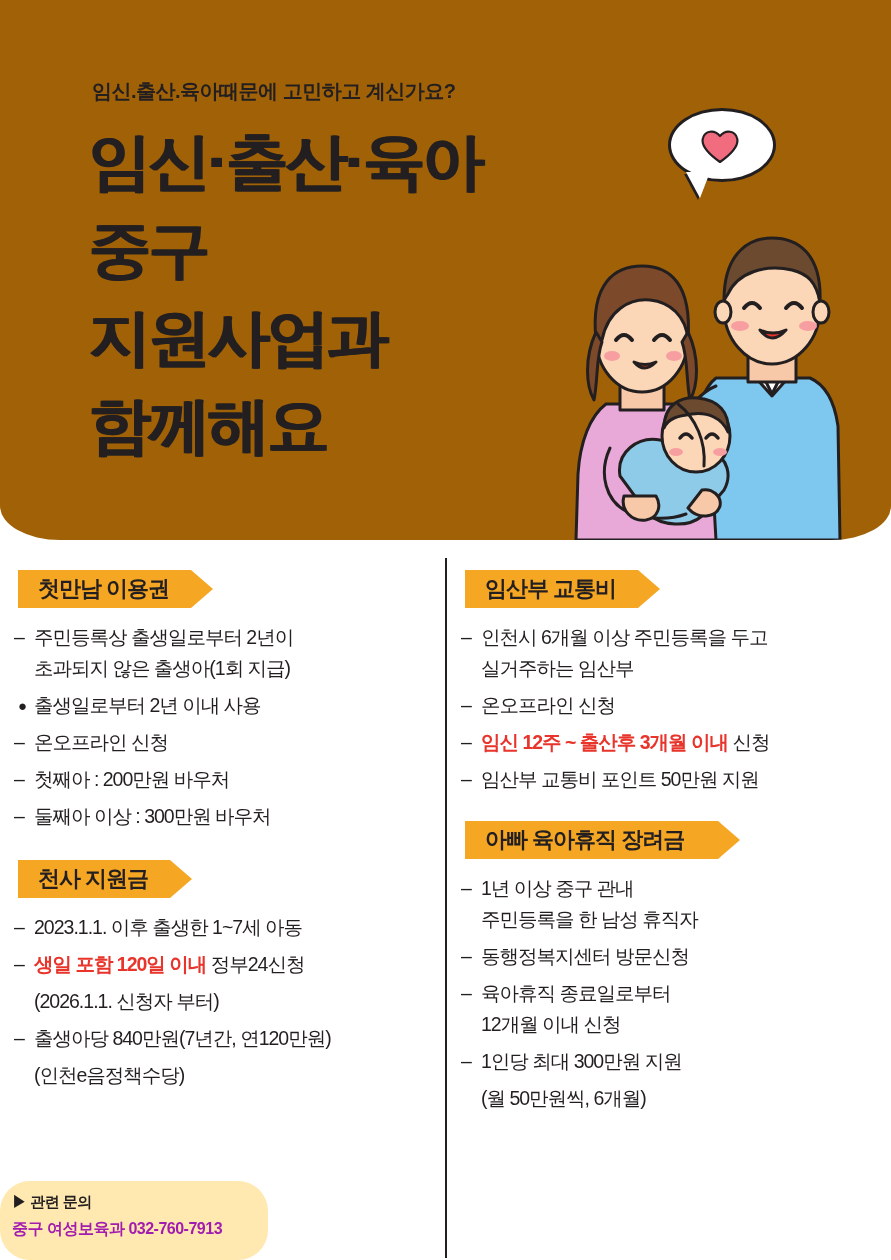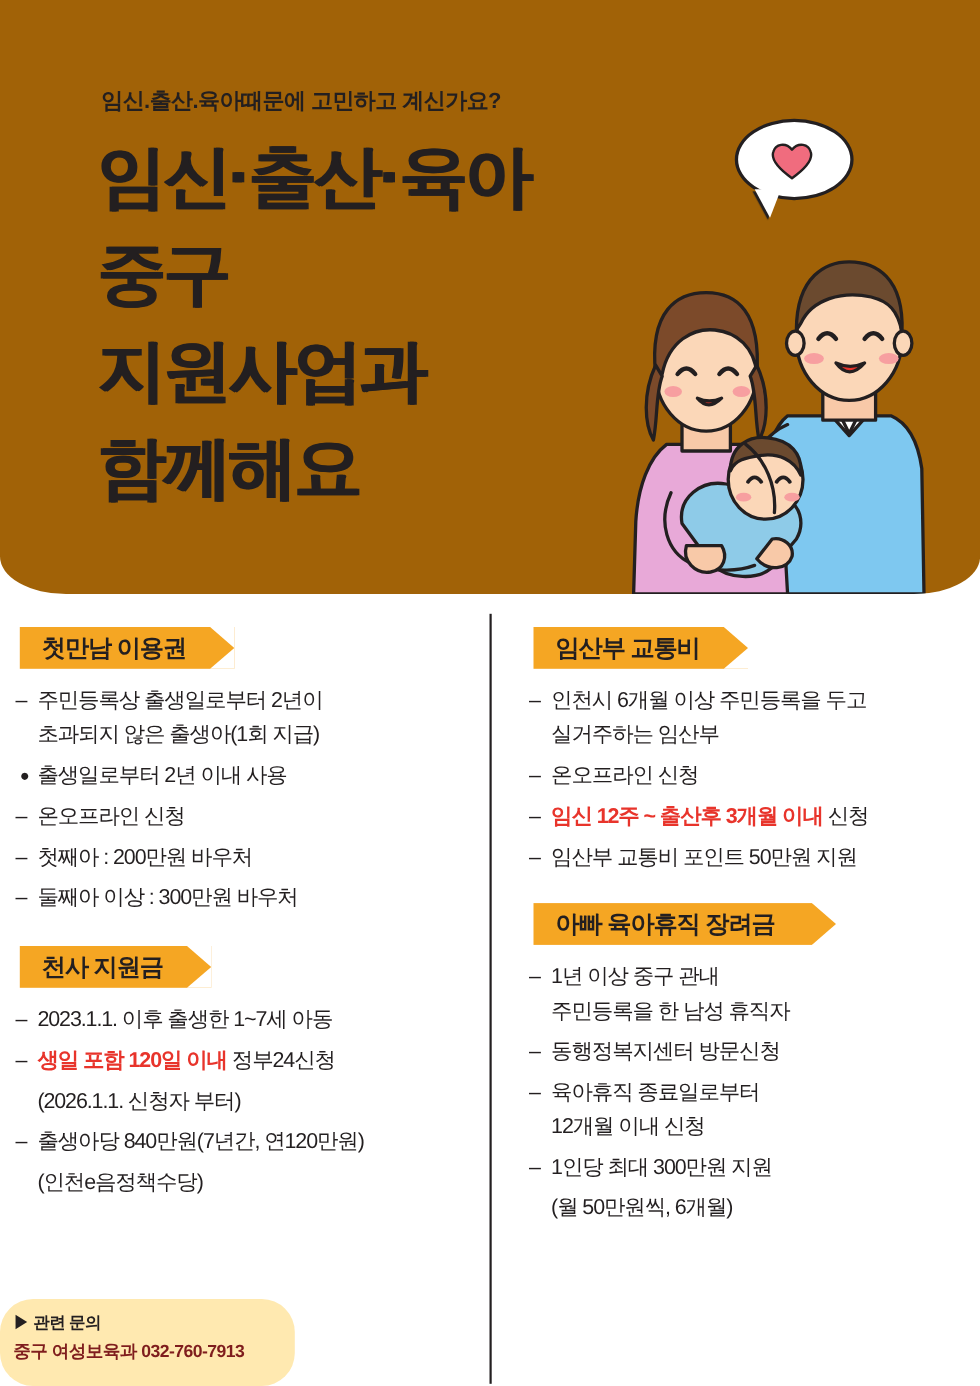--- a/index.html
+++ b/index.html
@@ -79,21 +79,21 @@
     width: 891px; height: 712px;
   }
   .divider {
     position: absolute;
     left: 445px; top: 10px;
     width: 2px; height: 700px;
     background: #231f20;
   }
   .col { position: absolute; top: 0; }
   .col-left  { left: 0;   width: 513px; }
-  .col-right { left: 447px; width: 444px; padding-left: 20px; }
+  .col-right { left: 447px; width: 444px; }
 
   
   .ribbon {
     position: relative;
     display: inline-block;
     height: 38px;
     background: #f5a623;
     padding: 0 44px 0 20px;
     margin-left: 18px;
   }
@@ -138,21 +138,21 @@
     left: 0; top: 1181px;
     width: 268px; height: 79px;
     background: #ffe9b0;
     padding: 12px 0 0 12px;
     border-radius: 30px;
   }
   .contact-line1 {
     font-size: 15px; font-weight: bold; color: #231f20; letter-spacing: -0.5px;
   }
   .contact-line2 {
-    font-size: 16px; font-weight: bold; color: #7f1d1d; letter-spacing: -0.5px;
+    font-size: 16px; font-weight: bold; color: #a21caf; letter-spacing: -0.5px;
     margin-top: 7px;
   }
 </style>
 </head>
 <body>
 
 <div class="poster">
 
   <div class="banner">
 

